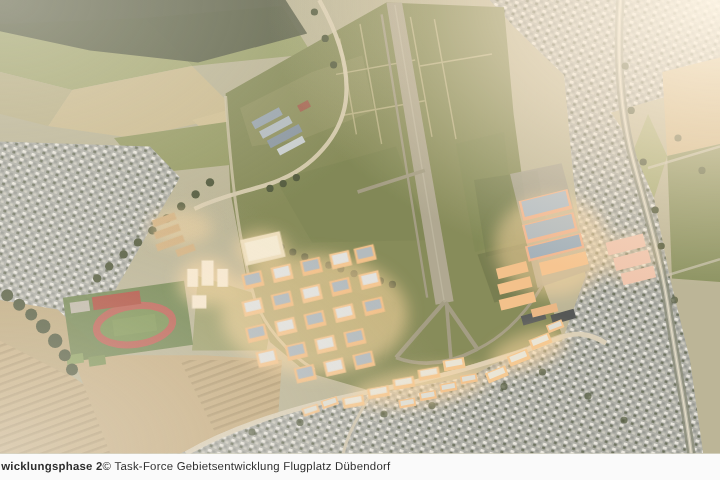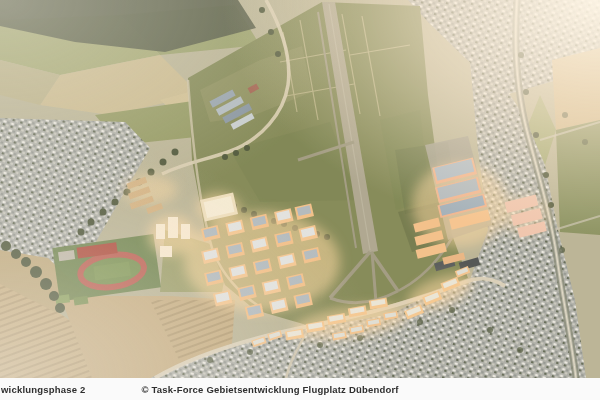--- a/index.html
+++ b/index.html
@@ -1,20 +1,20 @@
 <!DOCTYPE html>
 <html><head>
 <meta charset="utf-8">
 <style>
   html,body{margin:0;padding:0;background:#e8e8e8;}
   #frame{position:relative;width:600px;height:400px;overflow:hidden;font-family:"Liberation Sans",sans-serif;background:#b3b093;}
   #aerial{position:absolute;top:0;left:0;width:600px;height:378px;display:block;}
   #caption-bar{position:absolute;left:0;bottom:0;width:600px;height:22px;display:flex;align-items:center;box-sizing:border-box;padding-left:1px;}
   #caption-bar .bold{font-weight:700;font-size:9.5px;letter-spacing:.2px;}
-  #caption-bar .credit{font-weight:700;font-size:9.5px;margin-left:16px;letter-spacing:.2px;}
+  #caption-bar .credit{font-weight:400;font-size:9.5px;margin-left:0;letter-spacing:.2px;}
 </style>
 </head>
 <body>
 
 <div id="frame">
 <svg id="aerial" viewBox="0 0 600 378" xmlns="http://www.w3.org/2000/svg">
   <defs>
     <pattern id="townTex" width="8" height="7" patternUnits="userSpaceOnUse" patternTransform="rotate(18)">
       <rect width="8" height="7" fill="#a4a9a6"></rect>
       <rect x="0.6" y="0.8" width="3.2" height="2.2" fill="#e9eae6"></rect>
@@ -318,17 +318,17 @@
     <use href="#blkT" x="252" y="338" transform="rotate(-18 260 342)"></use>
     <use href="#blkT" x="268" y="332" transform="rotate(-18 275 336)"></use>
   </g>
 
   <rect x="0" y="0" width="600" height="378" fill="#ffe1b9" opacity="0.12"></rect>
   <rect x="0" y="0" width="600" height="378" fill="url(#hazeBL)"></rect>
   <rect x="0" y="0" width="600" height="378" fill="url(#hazeTL)"></rect>
   <rect x="0" y="0" width="600" height="378" fill="url(#sunGrad)"></rect>
 </svg>
 
-<div id="caption-bar" style="background: rgb(250, 250, 250); color: rgb(46, 46, 46); gap: 40px;">
+<div id="caption-bar" style="background: rgb(250, 250, 250); color: rgb(46, 46, 46);">
   <span class="bold">wicklungsphase 2</span>
   <span class="credit">© Task-Force Gebietsentwicklung Flugplatz Dübendorf</span>
 </div>
 </div>
 
 </body></html>

